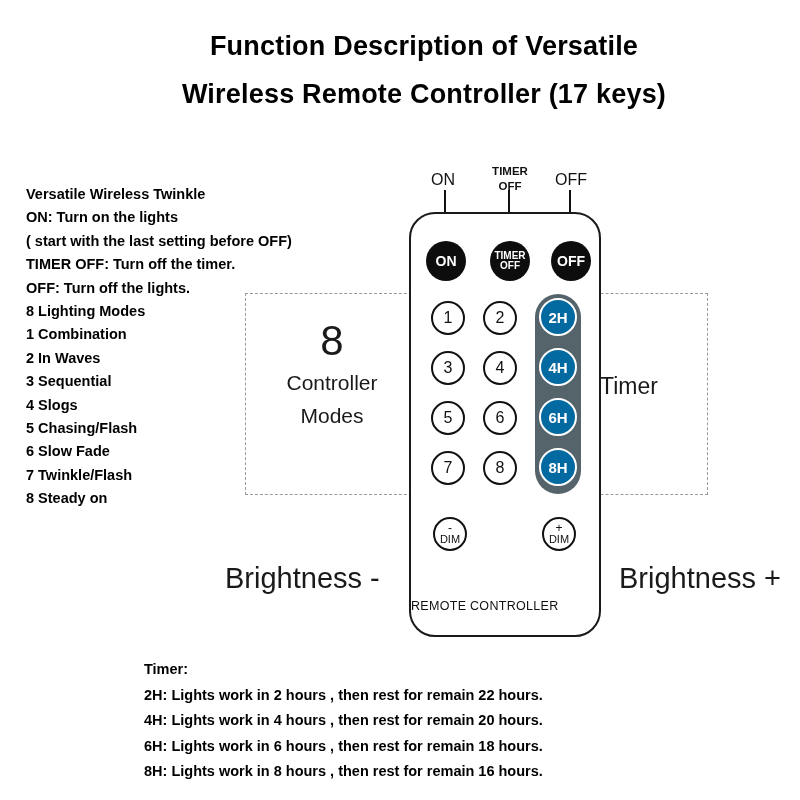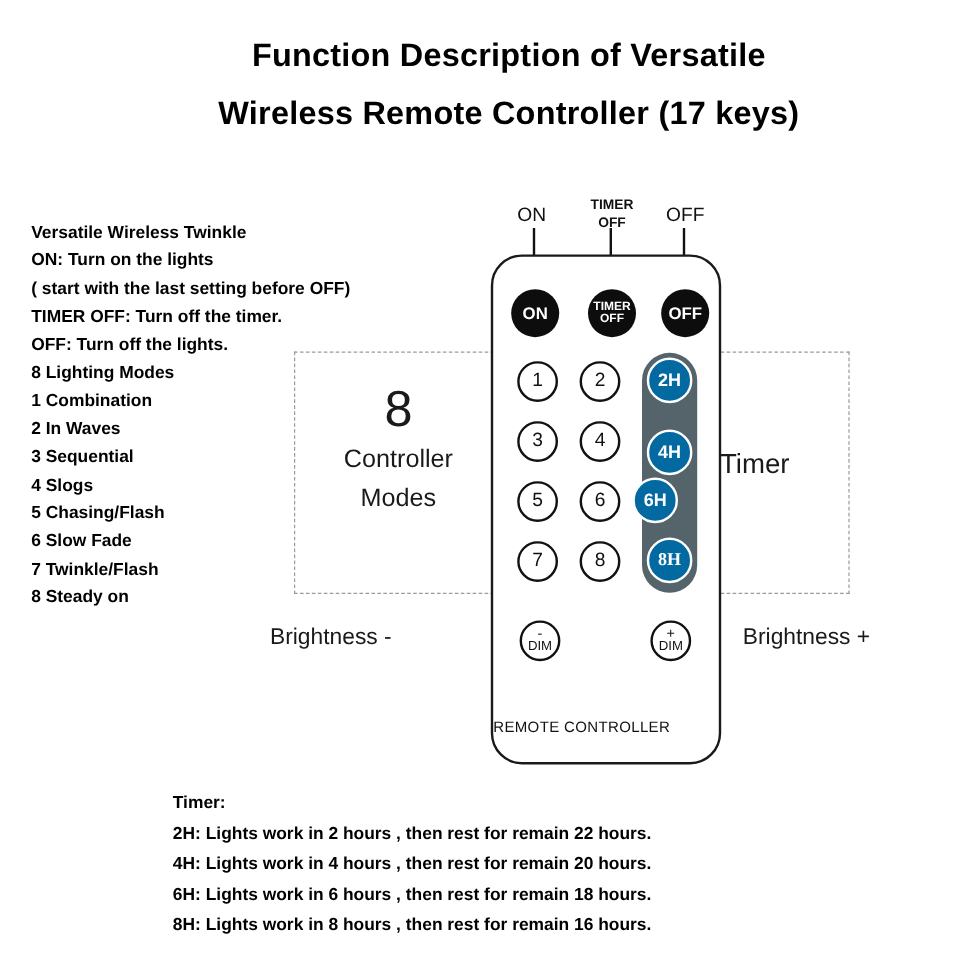--- a/index.html
+++ b/index.html
@@ -192,23 +192,24 @@
     width: 1.5px;
     background: #111111;
   }
   #leader-on { left: 444px; top: 190px; height: 51px; }
   #leader-timeroff { left: 508px; top: 190px; height: 52px; }
   #leader-off { left: 569px; top: 190px; height: 51px; }
 
   
   .brightness {
     position: absolute;
-    font-size: 19px;
+    font-size: 29px;
     color: #1a1a1a;
     white-space: nowrap;
+    margin-top: 41px;
   }
   #brightness-minus { left: 225px; top: 521px; }
   #brightness-plus { left: 619px; top: 521px; }
 
   
   .dots {
     position: absolute;
     left: 471px;
     top: 527px;
     display: flex;
@@ -319,27 +320,27 @@
   <div class="btn btn-white" style="left:20px; top:237px;">
     <span>7</span>
   </div>
   <div class="btn btn-white" style="left:72px; top:237px;">
     <span>8</span>
   </div>
 
   <div class="btn btn-gray" style="left:128px; top:84px;">
     <span>2H</span>
   </div>
-  <div class="btn btn-gray" style="left:128px; top:144px;">
+  <div class="btn btn-gray" style="left:128px; top:134px;">
     <span>4H</span>
   </div>
-  <div class="btn btn-gray" style="left:116px; top:184px;">
+  <div class="btn btn-gray" style="left:128px; top:184px;">
     <span>6H</span>
   </div>
-  <div class="btn btn-gray" style="left:128px; top:234px;font-family:Liberation Serif, serif;">
+  <div class="btn btn-gray" style="left:128px; top:234px;">
     <span>8H</span>
   </div>
 
   <div class="btn btn-dim" style="left:22px; top:303px;">
     <span class="sign">-</span>
     <span class="dimtxt">DIM</span>
   </div>
   <div class="btn btn-dim" style="left:131px; top:303px;">
     <span class="sign">+</span>
     <span class="dimtxt">DIM</span>

